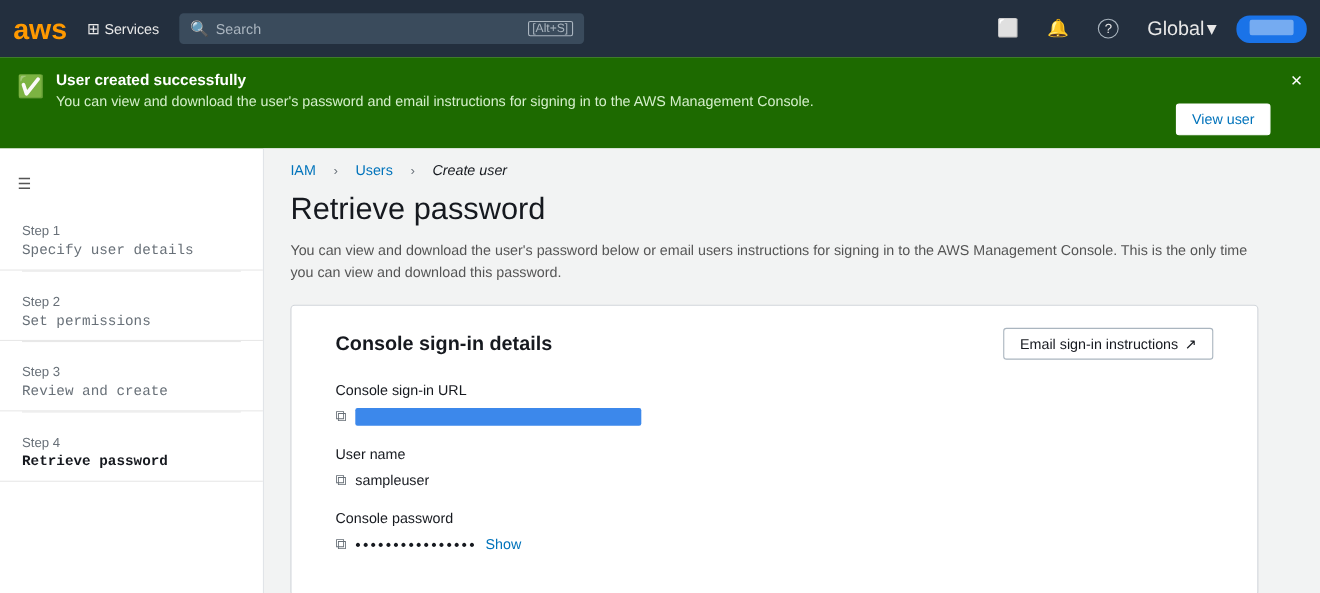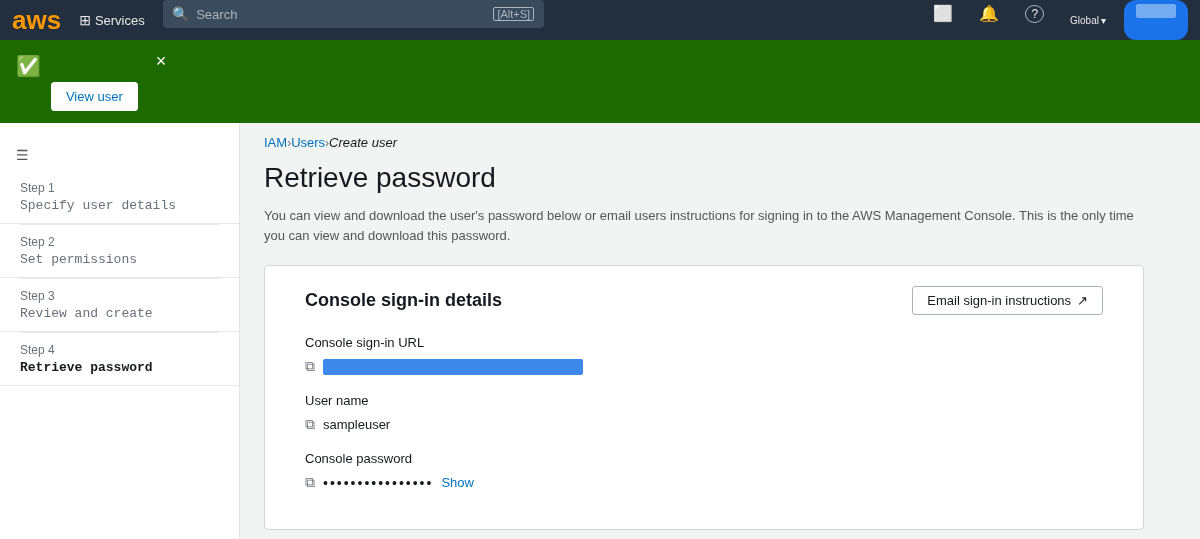--- a/index.html
+++ b/index.html
@@ -1,22 +1,23 @@
 <!DOCTYPE html>
 <html><head>
   <meta charset="utf-8">
   <style>
     * { box-sizing: border-box; margin: 0; padding: 0; }
     body { font-family: "Amazon Ember", Arial, sans-serif; font-size: 14px; background: #f2f3f3; color: #16191f; }
 
     
     .top-nav {
       background: #232f3e;
-      height: 40px;
-      display: flex;
+      height: 52px;
+      display: flex;
+      align-items: center;
       padding: 0 12px;
       gap: 10px;
     }
     .aws-logo {
       display: flex;
       align-items: center;
       gap: 4px;
       color: #ff9900;
       font-weight: bold;
       font-size: 22px;
@@ -63,21 +64,21 @@
     .nav-spacer { flex: 1; }
     .nav-icon-btn {
       color: #e8e8e8;
       font-size: 16px;
       cursor: pointer;
       padding: 4px 8px;
       border-radius: 3px;
     }
     .global-btn {
       color: #e8e8e8;
-      font-size: 10px;
+      font-size: 18px;
       cursor: pointer;
       padding: 4px 8px;
       border-radius: 3px;
       display: flex;
       align-items: center;
       gap: 2px;
     }
     .account-btn {
       background: #1a73e8;
       color: white;
@@ -153,20 +154,21 @@
       cursor: pointer;
     }
     .step-item {
       padding: 10px 20px;
       border-bottom: 1px solid #e8e8e8;
     }
     .step-label {
       font-size: 12px;
       color: #687078;
       margin-bottom: 3px;
+      margin-top: 10px;
     }
     .step-title {
       font-size: 13px;
       color: #687078;
       font-family: Liberation Mono, monospace;
     }
     .step-title.active {
       color: #16191f;
       font-weight: bold;
     }
@@ -180,21 +182,21 @@
     .content-area {
       flex: 1;
       padding: 0;
       background: #f2f3f3;
     }
 
     
     .breadcrumb {
       display: flex;
       align-items: center;
-      gap: 0;
+      gap: 16px;
       padding: 12px 24px;
       font-size: 13px;
       background: #f2f3f3;
     }
     .breadcrumb a { color: #0073bb; text-decoration: none; cursor: pointer; }
     .breadcrumb .separator { color: #687078; font-size: 12px; }
     .breadcrumb .current { color: #16191f; font-style: italic; }
 
     
     .page-content {
@@ -309,20 +311,24 @@
     <span>Global</span>
     <span>▾</span>
   </div>
   <div class="account-btn">
     <span style="display:inline-block;width:40px;height:14px;background:white;opacity:0.4;border-radius:2px;"></span>
   </div>
 </nav>
 
 <div class="success-banner">
   <span class="check-icon">✅</span>
+  <div class="content">
+    <div class="title">User created successfully</div>
+    <div class="description">You can view and download the user's password and email instructions for signing in to the AWS Management Console.</div>
+  </div>
   <button class="view-user-btn">View user</button>
   <span class="close-banner">×</span>
 </div>
 
 <div class="main-layout">
 
   <aside class="sidebar">
     <div class="sidebar-menu-icon">☰</div>
 
     <div class="step-item">

